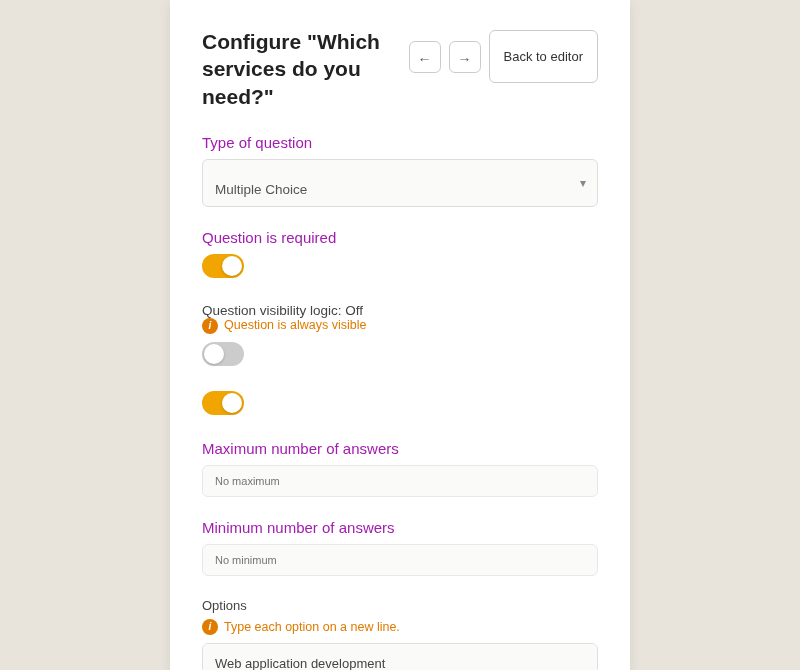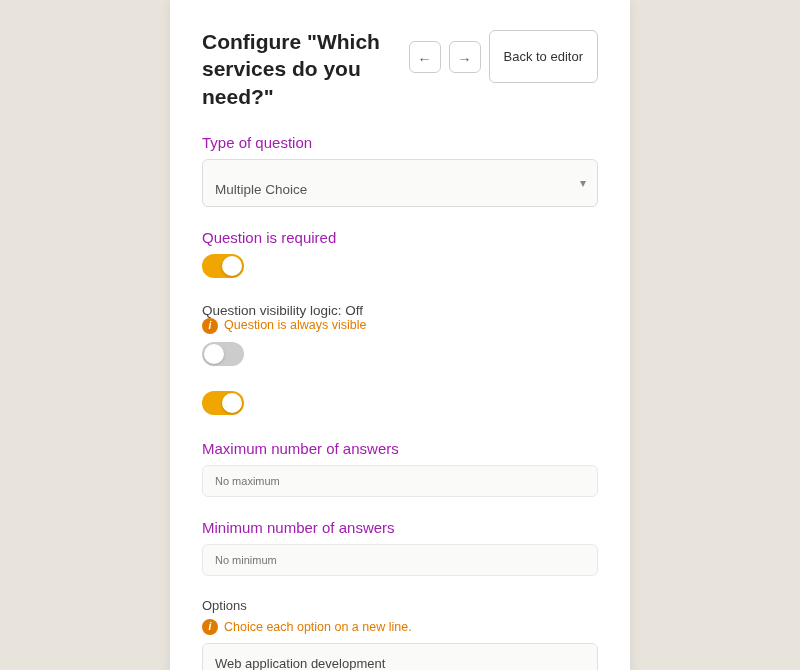--- a/index.html
+++ b/index.html
@@ -276,21 +276,21 @@
 
     <div class="section">
       <div class="section-label">Minimum number of answers</div>
       <input type="text" class="text-input" placeholder="No minimum" style="">
     </div>
 
     <div class="options-section">
       <div class="options-label">Options</div>
       <div class="options-info-row">
         <span class="info-dot"></span>
-        <span class="info-text">Choice each option on a new line.</span>
+        <span class="info-text">Type each option on a new line.</span>
       </div>
       <textarea class="options-textarea" style="">Web application development
 Mobile application development
 Infrastructure (SRE/devops)
 Information security</textarea>
     </div>
 
   </div>
 </div>
 

